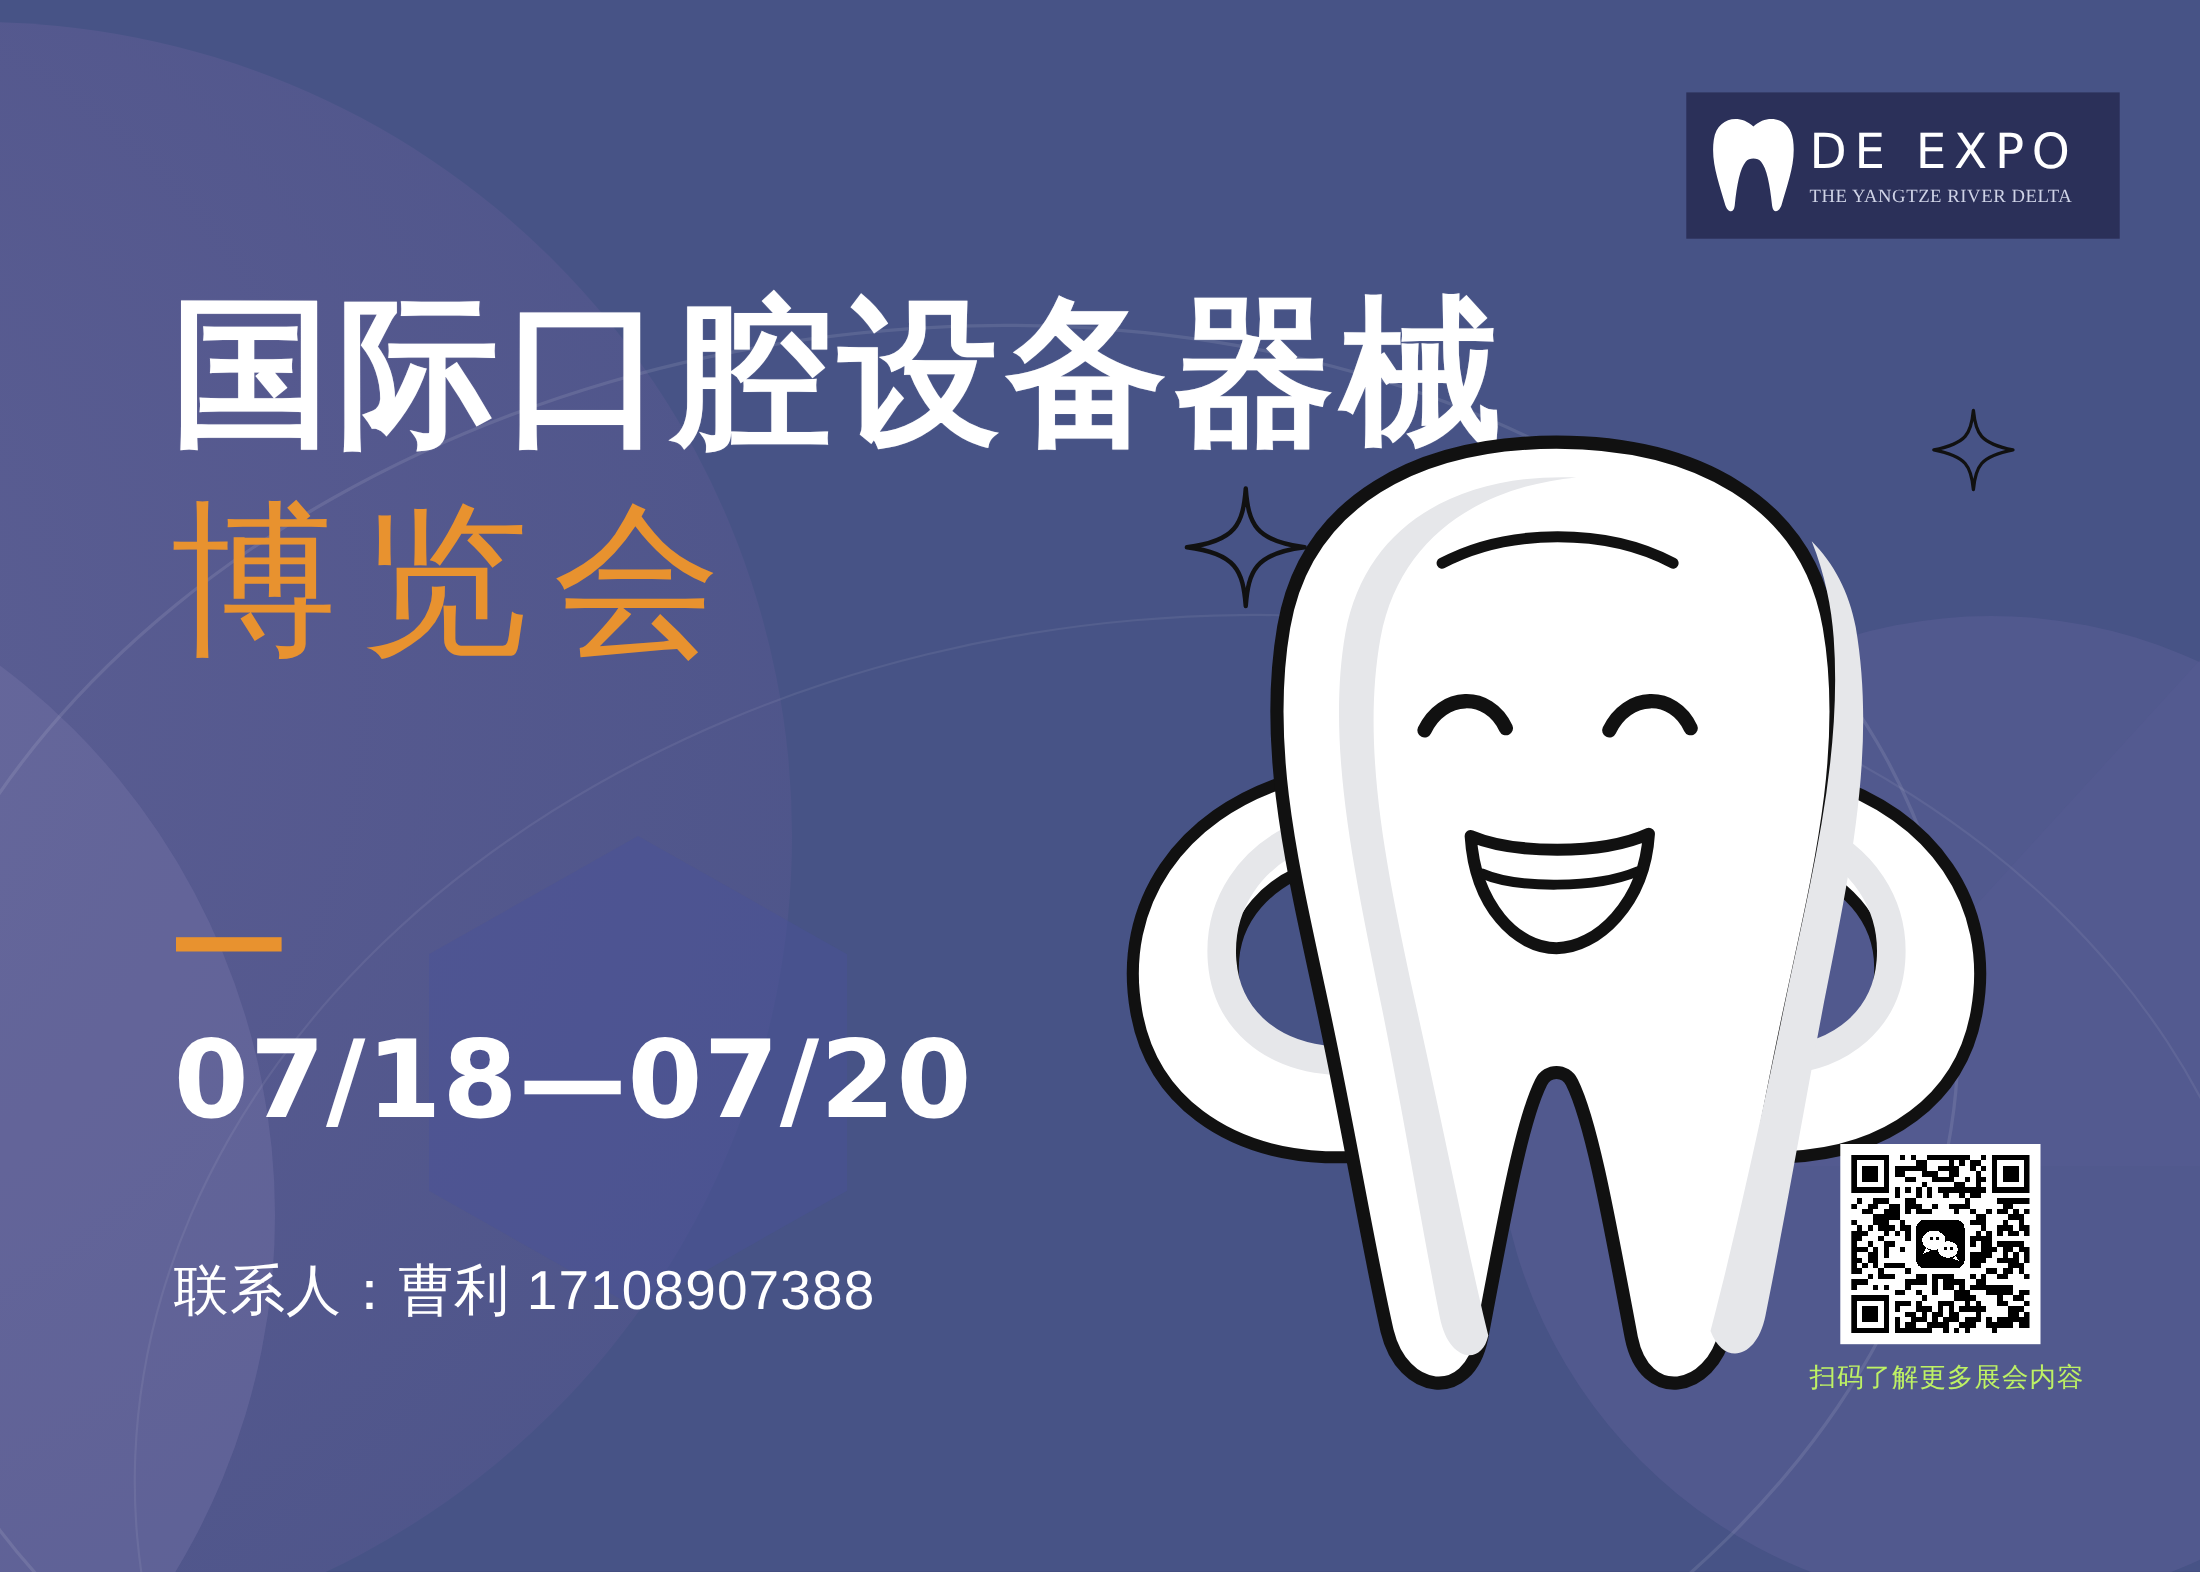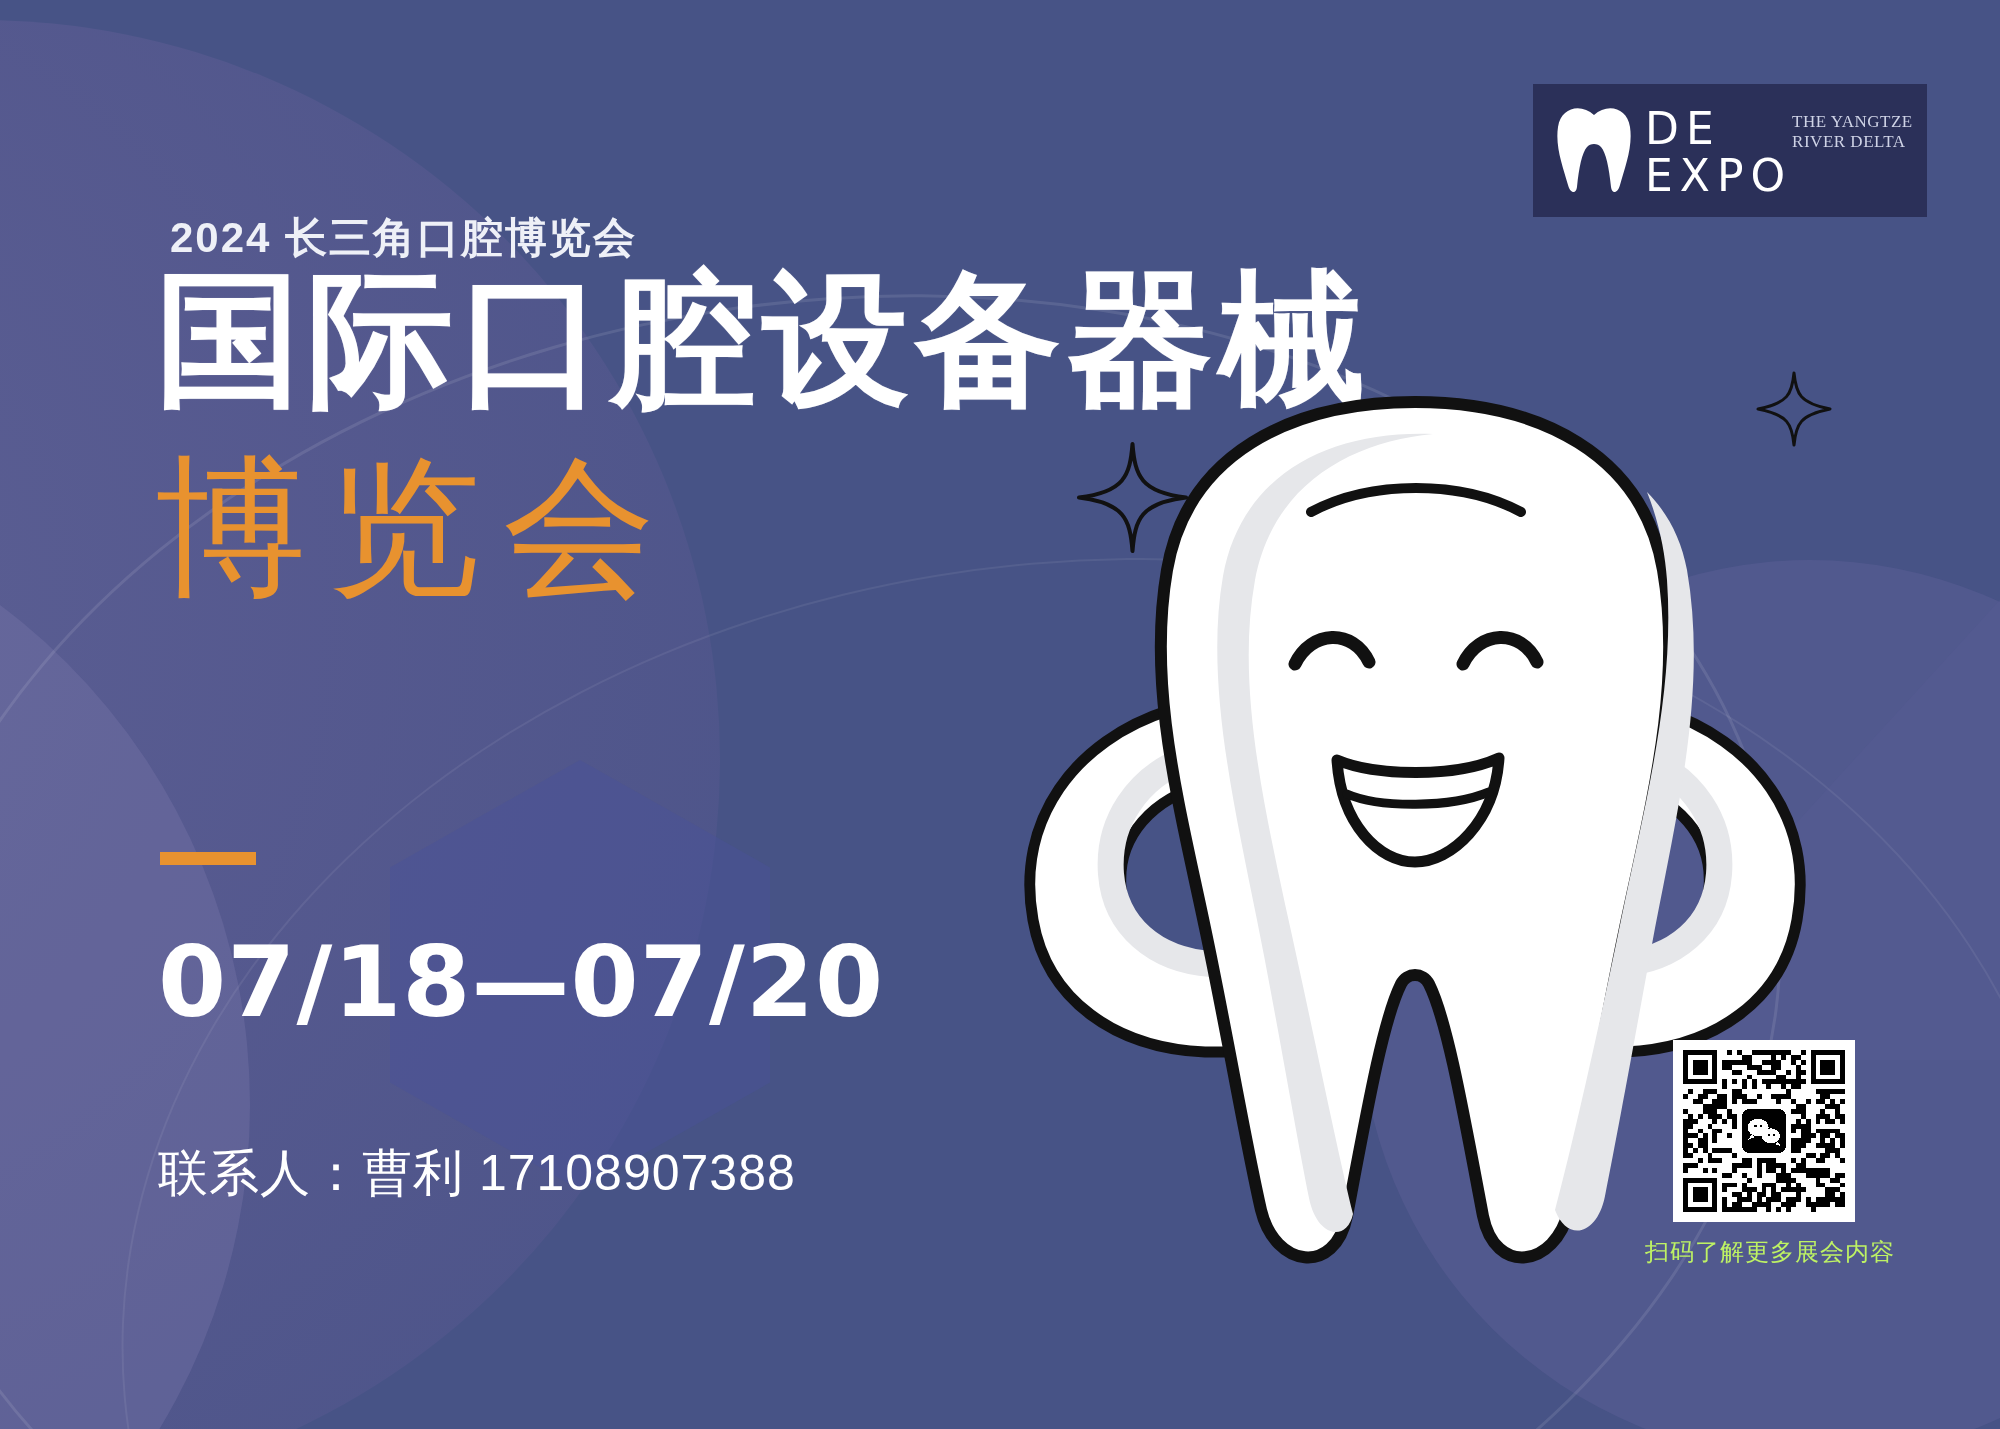--- a/index.html
+++ b/index.html
@@ -75,21 +75,21 @@
   .logo-block{
     position:absolute;
     left:1533px;top:84px;
     width:394px;height:133px;
     background:#2b3059;
     display:flex;align-items:center;
     padding:0 0 0 18px;
     box-sizing:border-box;
   }
   .logo-mark{width:86px;height:92px;flex:0 0 auto;margin-right:8px;}
-  .logo-text{display:flex;flex-direction:row;justify-content:center;padding-top:4px;}
+  .logo-text{display:flex;flex-direction:column;justify-content:center;padding-top:4px;}
   .logo-title{
     color:#fff;font-size:44px;letter-spacing:7px;font-weight:400;
     font-family:"DejaVu Sans",sans-serif;line-height:1.05;
   }
   .logo-sub{
     color:#cfd3e6;font-size:17px;letter-spacing:.5px;margin-top:6px;
     font-family:"Liberation Serif","DejaVu Serif",serif;
   }
 
   
@@ -210,21 +210,20 @@
         <path d="M43 10 C30 -2 10 2 7 22 C4 42 12 62 17 80 C19 88 25 90 26 82 C28 62 31 48 36 42 C39 38 47 38 50 42 C55 48 58 62 60 82 C61 90 67 88 69 80 C74 62 82 42 79 22 C76 2 56 -2 43 10 Z
                  M43 22 C36 16 24 17 22 28 C21 36 24 45 26 52 C28 44 31 36 36 32 C39 30 47 30 50 32 C55 36 58 44 60 52 C62 45 65 36 64 28 C62 17 50 16 43 22 Z" fill="#ffffff"></path>
       </svg>
     </span>
     <span class="logo-text">
       <span class="logo-title">DE EXPO</span>
       <span class="logo-sub">THE YANGTZE RIVER DELTA</span>
     </span>
   </div>
 
-  <div class="eyebrow">2024 长三角口腔博览会</div>
   <div class="headline">国际口腔设备器械</div>
   <div class="headline2">博览会</div>
   <div class="divider"></div>
 
   <div class="dates">07/18—07/20</div>
   <div class="contact">联系人：曹利  17108907388</div>
 
 
   <span class="sparkle">
     <svg viewBox="0 0 115 115" width="115" height="115" aria-hidden="true">

